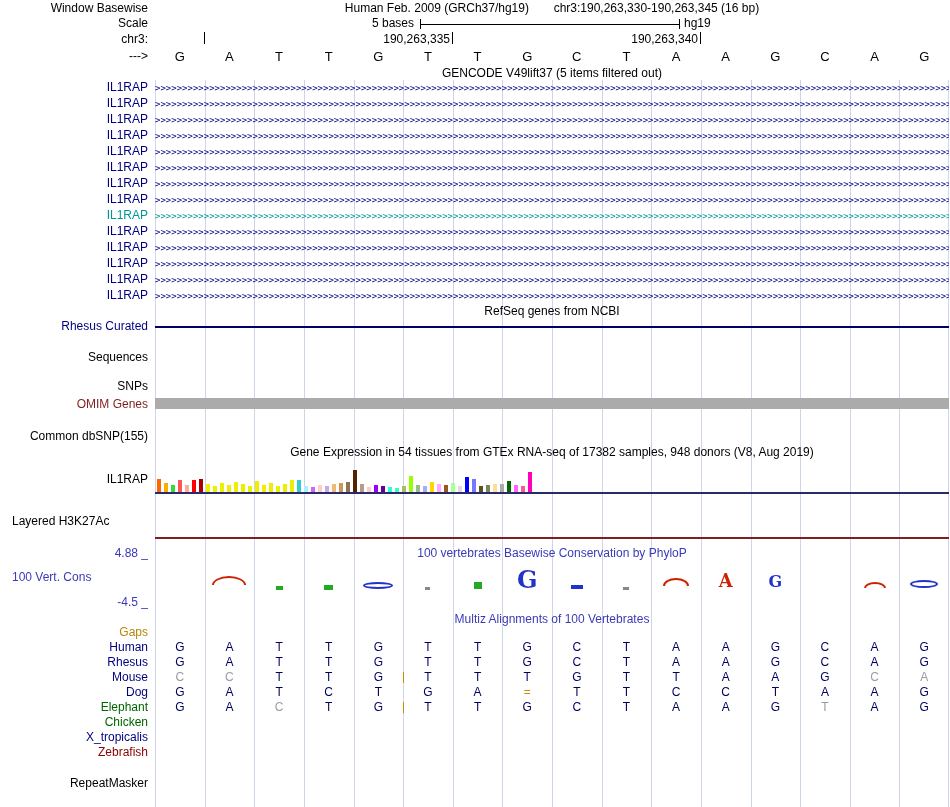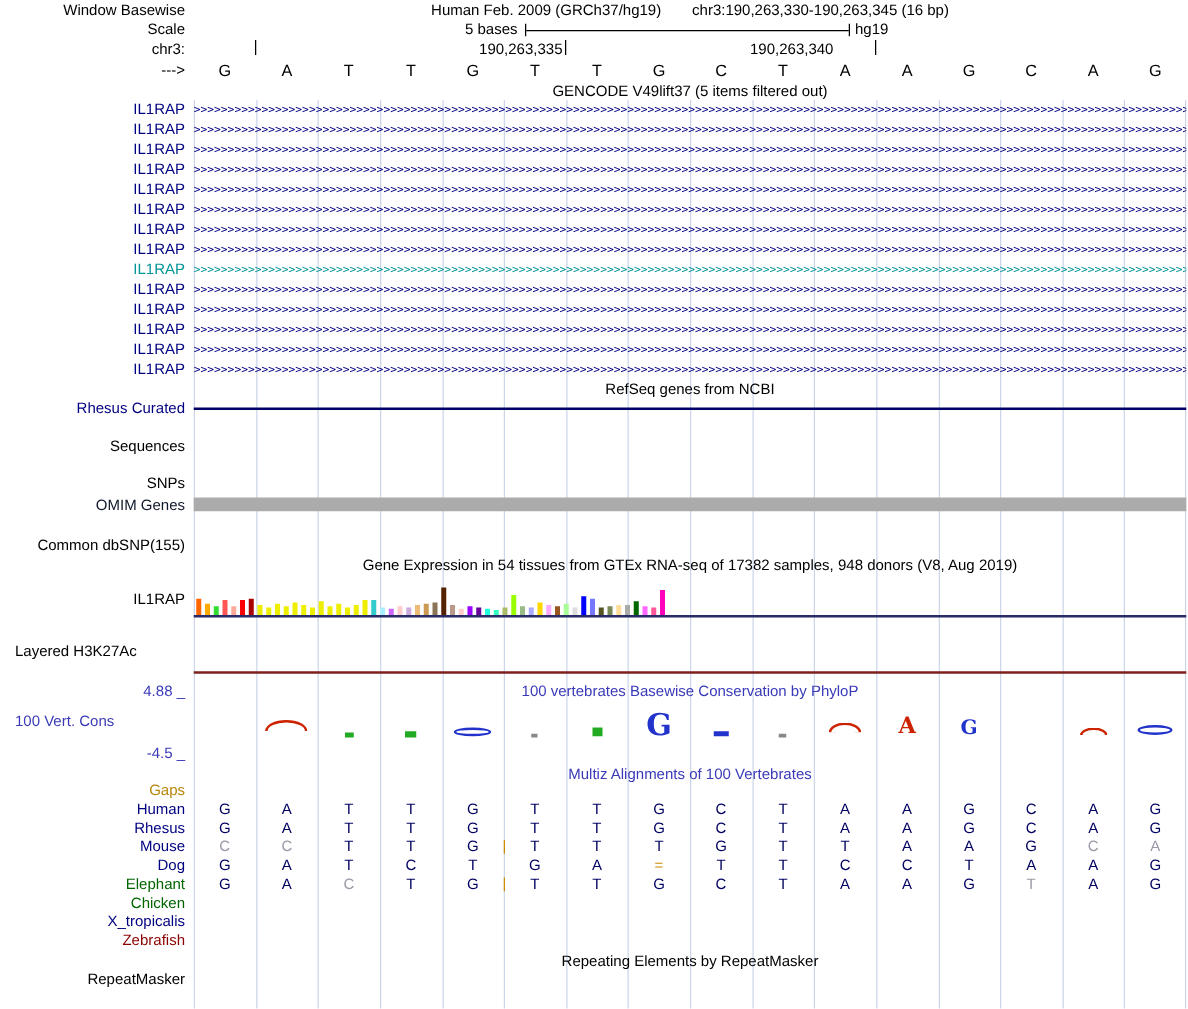--- a/index.html
+++ b/index.html
@@ -54,21 +54,21 @@
   <div class="small" style="position:absolute;top:17px;left:300px;width:114px;text-align:right">5 bases</div>
   <div style="position:absolute;left:420px;top:19px;width:258px;height:10px;border-left:1px solid #000;border-right:1px solid #000">
     <div style="position:absolute;top:5px;left:0;right:0;height:1px;background:#000"></div>
   </div>
   <div class="small" style="position:absolute;top:17px;left:684px">hg19</div>
 
   <div class="row-label" style="top:33px">chr3:</div>
   <div class="vtick" style="left:204px;top:32px"></div>
   <div class="small" style="position:absolute;top:33px;left:352px;width:98px;text-align:right">190,263,335</div>
   <div class="vtick" style="left:452px;top:32px"></div>
-  <div class="small" style="position:absolute;top:33px;left:600px;width:98px;">190,263,340</div>
+  <div class="small" style="position:absolute;top:33px;left:600px;width:98px;text-align:right">190,263,340</div>
   <div class="vtick" style="left:700px;top:32px"></div>
 
   <div class="row-label" style="top:50px">---&gt;</div>
   <div>
       <div class="refbase" style="left: 179.812px;">G</div>
       <div class="refbase" style="left: 229.438px;">A</div>
       <div class="refbase" style="left: 279.062px;">T</div>
       <div class="refbase" style="left: 328.688px;">T</div>
       <div class="refbase" style="left: 378.312px;">G</div>
       <div class="refbase" style="left: 427.938px;">T</div>
@@ -116,21 +116,21 @@
       <div class="arrow-line" style="top: 291px; color: rgb(0, 0, 128);">&gt;&gt;&gt;&gt;&gt;&gt;&gt;&gt;&gt;&gt;&gt;&gt;&gt;&gt;&gt;&gt;&gt;&gt;&gt;&gt;&gt;&gt;&gt;&gt;&gt;&gt;&gt;&gt;&gt;&gt;&gt;&gt;&gt;&gt;&gt;&gt;&gt;&gt;&gt;&gt;&gt;&gt;&gt;&gt;&gt;&gt;&gt;&gt;&gt;&gt;&gt;&gt;&gt;&gt;&gt;&gt;&gt;&gt;&gt;&gt;&gt;&gt;&gt;&gt;&gt;&gt;&gt;&gt;&gt;&gt;&gt;&gt;&gt;&gt;&gt;&gt;&gt;&gt;&gt;&gt;&gt;&gt;&gt;&gt;&gt;&gt;&gt;&gt;&gt;&gt;&gt;&gt;&gt;&gt;&gt;&gt;&gt;&gt;&gt;&gt;&gt;&gt;&gt;&gt;&gt;&gt;&gt;&gt;&gt;&gt;&gt;&gt;&gt;&gt;&gt;&gt;&gt;&gt;&gt;&gt;&gt;&gt;&gt;&gt;&gt;&gt;&gt;&gt;&gt;&gt;&gt;&gt;&gt;&gt;&gt;&gt;&gt;&gt;&gt;&gt;&gt;&gt;&gt;&gt;&gt;&gt;&gt;&gt;&gt;&gt;&gt;&gt;&gt;&gt;&gt;&gt;&gt;&gt;&gt;&gt;</div>
     </div>
 
   <div class="center-title" style="top:305px">RefSeq genes from NCBI</div>
   <div class="row-label" style="top: 320px; color: rgb(0, 0, 128);">Rhesus Curated</div>
   <div class="hline" style="top: 326px; height: 2px; background: rgb(0, 0, 102);"></div>
 
   <div class="row-label" style="top:351px">Sequences</div>
   <div class="row-label" style="top:380px">SNPs</div>
 
-  <div class="row-label" style="top: 398px; color: #0f172a;">OMIM Genes</div>
+  <div class="row-label" style="top: 398px; color: #7f1d1d;">OMIM Genes</div>
   <div class="hline" style="top: 398px; height: 11px; background: rgb(171, 171, 171);"></div>
 
   <div class="row-label" style="top:430px">Common dbSNP(155)</div>
 
   <div class="center-title" style="top:446px">Gene Expression in 54 tissues from GTEx RNA-seq of 17382 samples, 948 donors (V8, Aug 2019)</div>
   <div class="row-label" style="top:473px">IL1RAP</div>
   <div>
       <div class="gtex-bar" style="left: 157px; top: 479px; height: 13px; background: rgb(255, 102, 0);"></div>
       <div class="gtex-bar" style="left: 164px; top: 483px; height: 9px; background: rgb(255, 170, 0);"></div>
       <div class="gtex-bar" style="left: 171px; top: 485px; height: 7px; background: rgb(51, 221, 51);"></div>
@@ -300,15 +300,14 @@
       <div class="mz-base" style="left: 775.312px; top: 701px; color: rgb(0, 0, 96);">G</div>
       <div class="mz-base" style="left: 824.938px; top: 701px; color: rgb(154, 154, 168);">T</div>
       <div class="mz-base" style="left: 874.562px; top: 701px; color: rgb(0, 0, 96);">A</div>
       <div class="mz-base" style="left: 924.188px; top: 701px; color: rgb(0, 0, 96);">G</div>
       <div class="ins-tick" style="left: 403.125px; top: 702px; background: rgb(204, 139, 0);"></div>
       <div class="row-label" style="top: 716px; color: rgb(0, 100, 0);">Chicken</div>
       <div class="row-label" style="top: 731px; color: rgb(0, 0, 128);">X_tropicalis</div>
       <div class="row-label" style="top: 746px; color: rgb(139, 0, 0);">Zebrafish</div>
     </div>
 
-  <div class="center-title" style="top:763px">Repeating Elements by RepeatMasker</div>
   <div class="row-label" style="top:777px">RepeatMasker</div>
 </div>
 
 </body></html>

